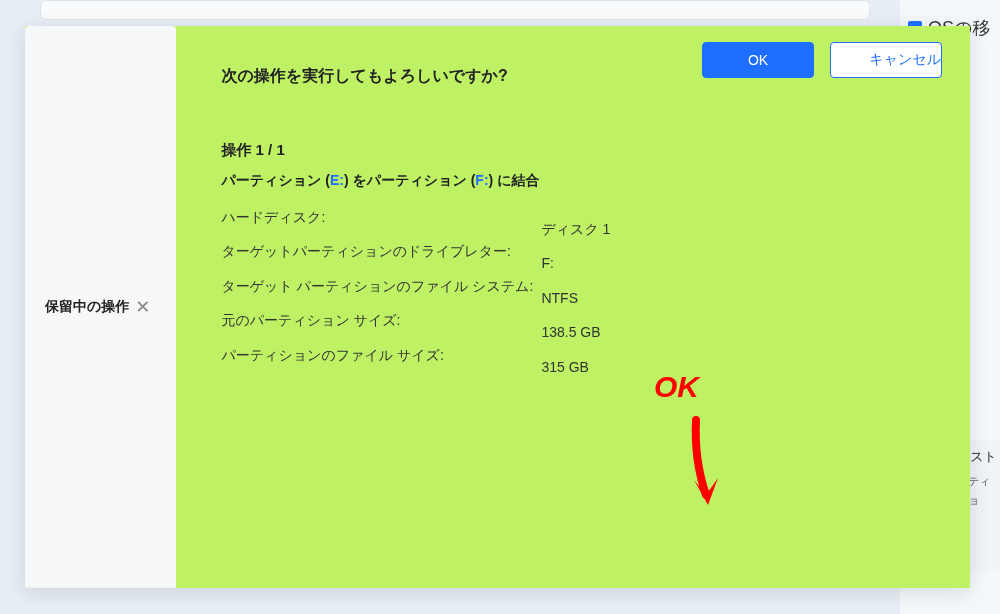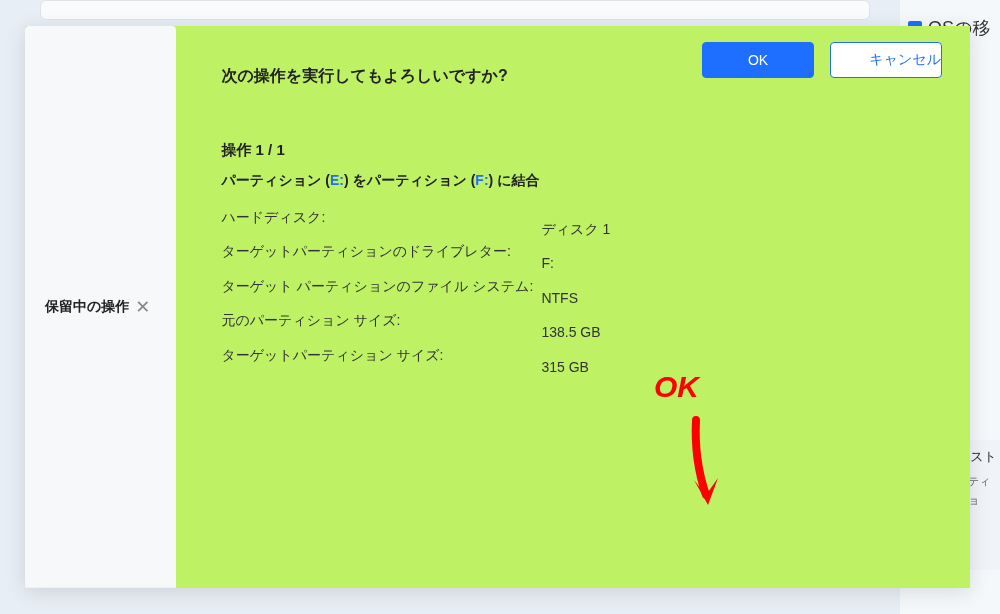--- a/index.html
+++ b/index.html
@@ -266,21 +266,21 @@
       </div>
       <div class="detail-row">
         <div class="detail-label">ターゲット パーティションのファイル システム:</div>
         <div class="detail-value">NTFS</div>
       </div>
       <div class="detail-row">
         <div class="detail-label">元のパーティション サイズ:</div>
         <div class="detail-value">138.5 GB</div>
       </div>
       <div class="detail-row">
-        <div class="detail-label">ターゲットパーティション サイズ:</div>
+        <div class="detail-label">パーティションのファイル サイズ:</div>
         <div class="detail-value">315 GB</div>
       </div>
     </div>
   </div>
 
   <div class="modal-footer">
     <div class="btn btn-primary">
       <span>OK</span>
     </div>
     <div class="btn btn-secondary">

